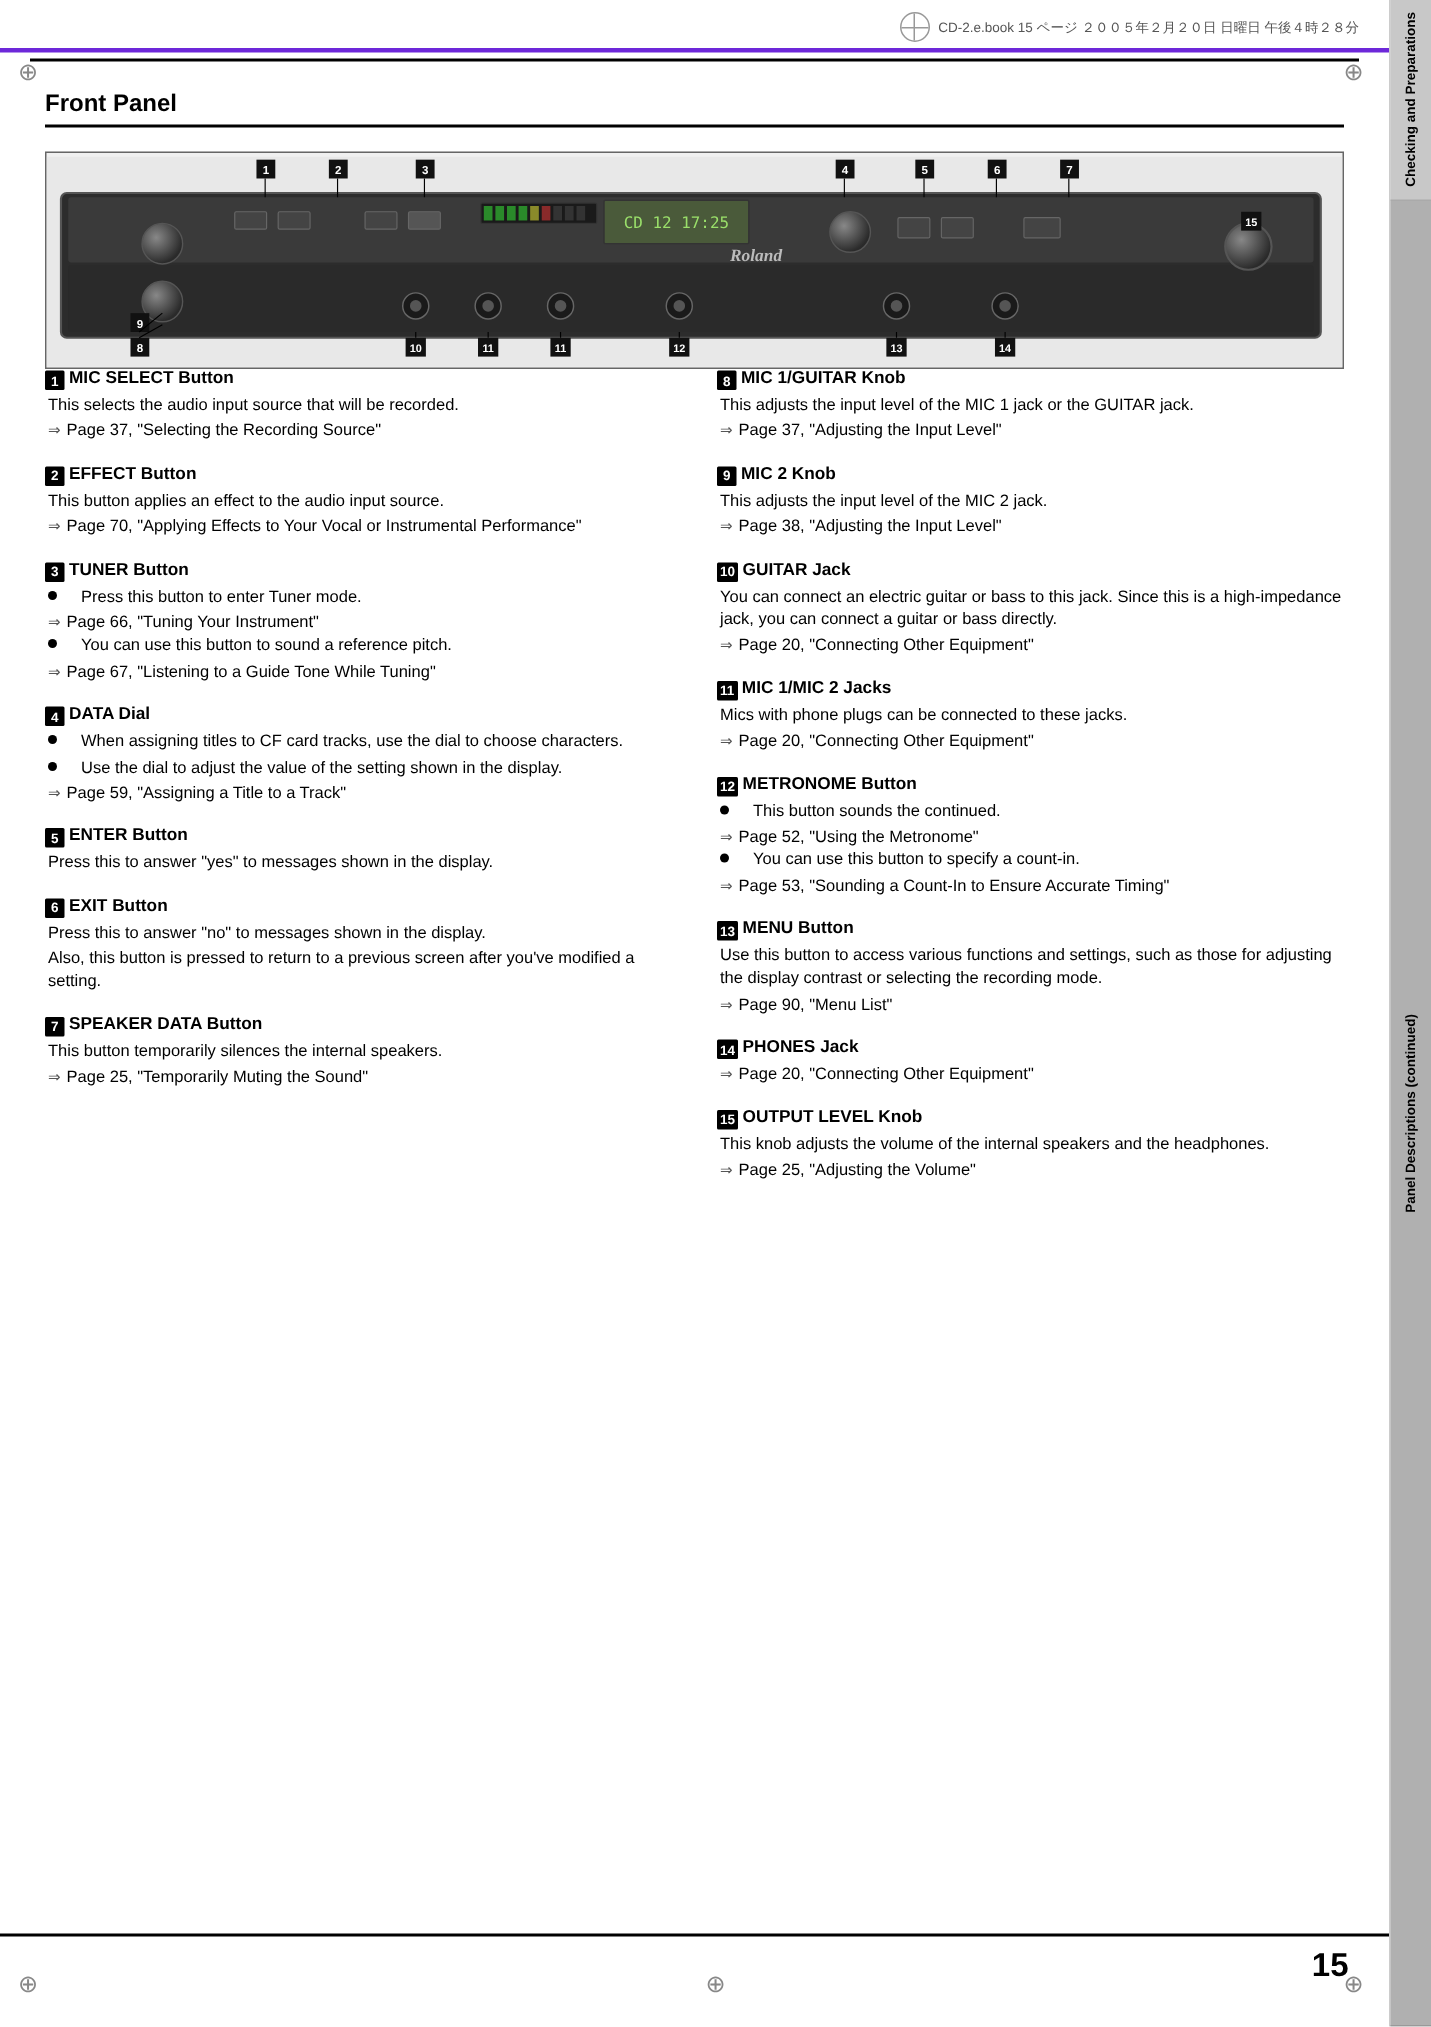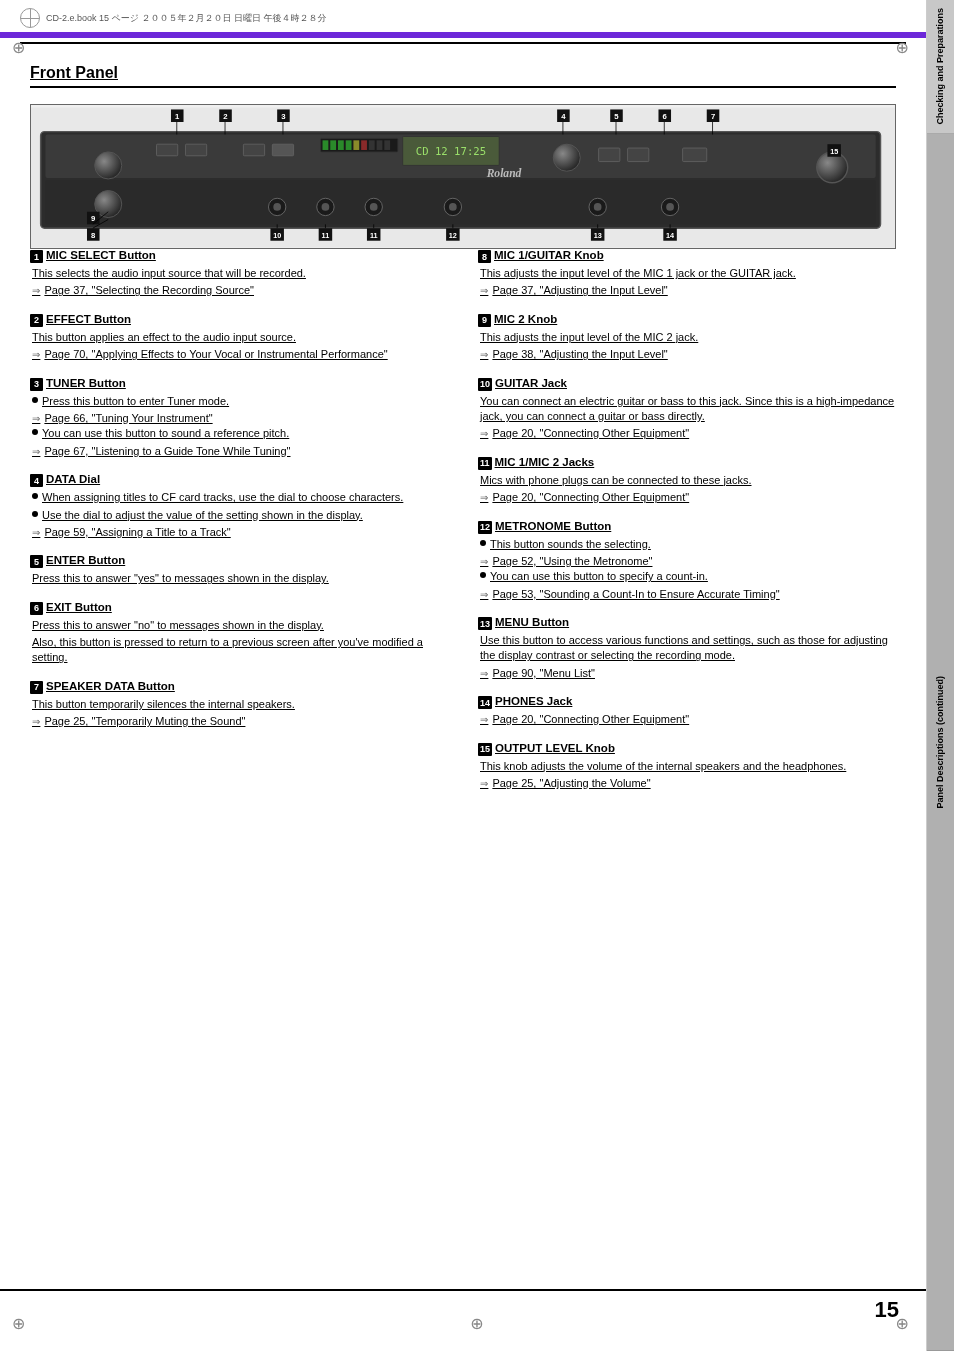--- a/index.html
+++ b/index.html
@@ -55,27 +55,28 @@
     }
 
     
     .main-content {
       margin-right: 28px;
       padding: 0;
     }
 
     
     .page-header {
-      padding: 8px 31px 4px 20px;
-      border-bottom: 6px solid #6d28d9;
+      padding: 8px 20px 4px 20px;
+      border-bottom: 3px solid #6d28d9;
       font-size: 9px;
       color: #555;
       display: flex;
       align-items: center;
       gap: 6px;
+      justify-content: flex-end;
     }
     .crosshair {
       width: 20px;
       height: 20px;
       border: 1.5px solid #999;
       border-radius: 50%;
       display: inline-flex;
       align-items: center;
       justify-content: center;
       position: relative;
@@ -84,21 +85,20 @@
       content: '';
       position: absolute;
       background: #999;
     }
     .crosshair::before { width: 1px; height: 100%; }
     .crosshair::after { width: 100%; height: 1px; }
 
     
     .page-body {
       padding: 20px 30px 20px 30px;
-      text-decoration: underline;
     }
 
     
     .section-title {
       font-size: 16px;
       font-weight: bold;
       border-bottom: 2px solid #000;
       padding-bottom: 4px;
       margin-bottom: 16px;
     }
@@ -153,21 +153,21 @@
     }
     .arrow-icon {
       color: #555;
       font-size: 10px;
       flex-shrink: 0;
       margin-top: 1px;
     }
     .bullet-item {
       display: flex;
       align-items: flex-start;
-      gap: 4px;
+      gap: 16px;
       font-size: 11px;
       margin-left: 2px;
       margin-bottom: 2px;
       line-height: 1.4;
     }
     .bullet {
       width: 6px;
       height: 6px;
       background: #000;
       border-radius: 50%;
@@ -495,21 +495,21 @@
           </div>
         </div>
 
         <div class="desc-item">
           <div class="desc-item-title">
             <span class="item-num">12</span>
             <strong>METRONOME Button</strong>
           </div>
           <div class="bullet-item">
             <span class="bullet"></span>
-            <span>This button sounds the selecting.</span>
+            <span>This button sounds the continued.</span>
           </div>
           <div class="desc-ref">
             <span class="arrow-icon">⇒</span>
             <span>Page 52, "Using the Metronome"</span>
           </div>
           <div class="bullet-item">
             <span class="bullet"></span>
             <span>You can use this button to specify a count-in.</span>
           </div>
           <div class="desc-ref">

